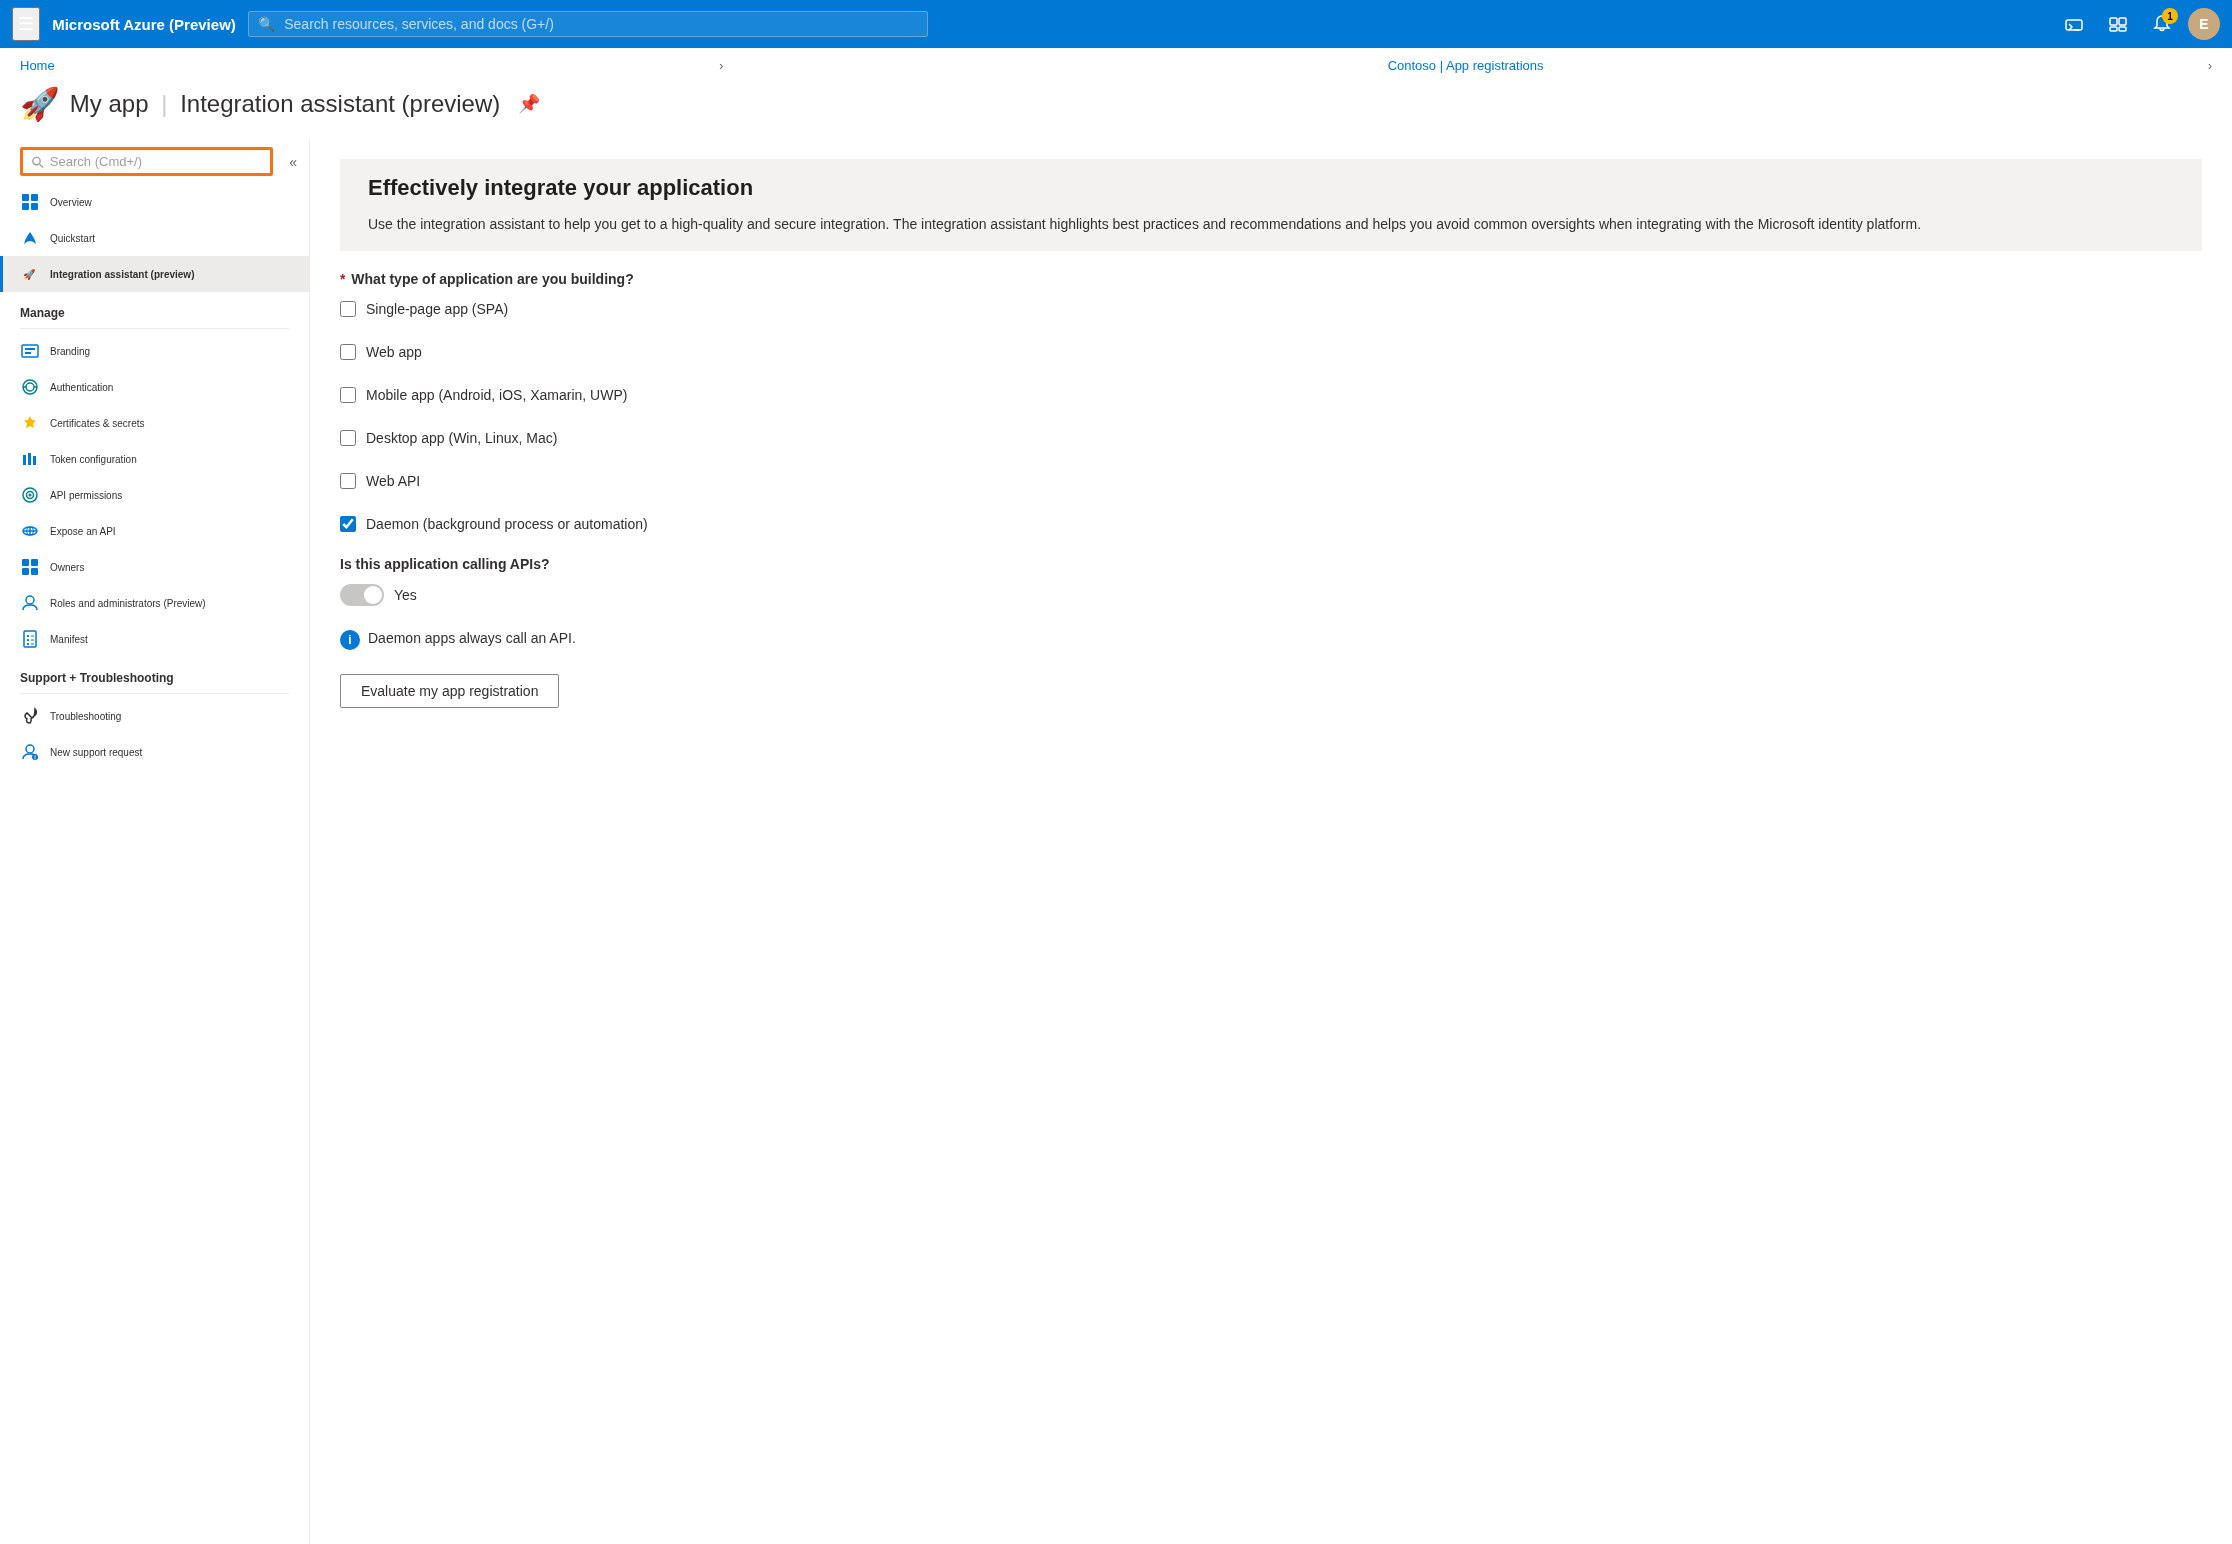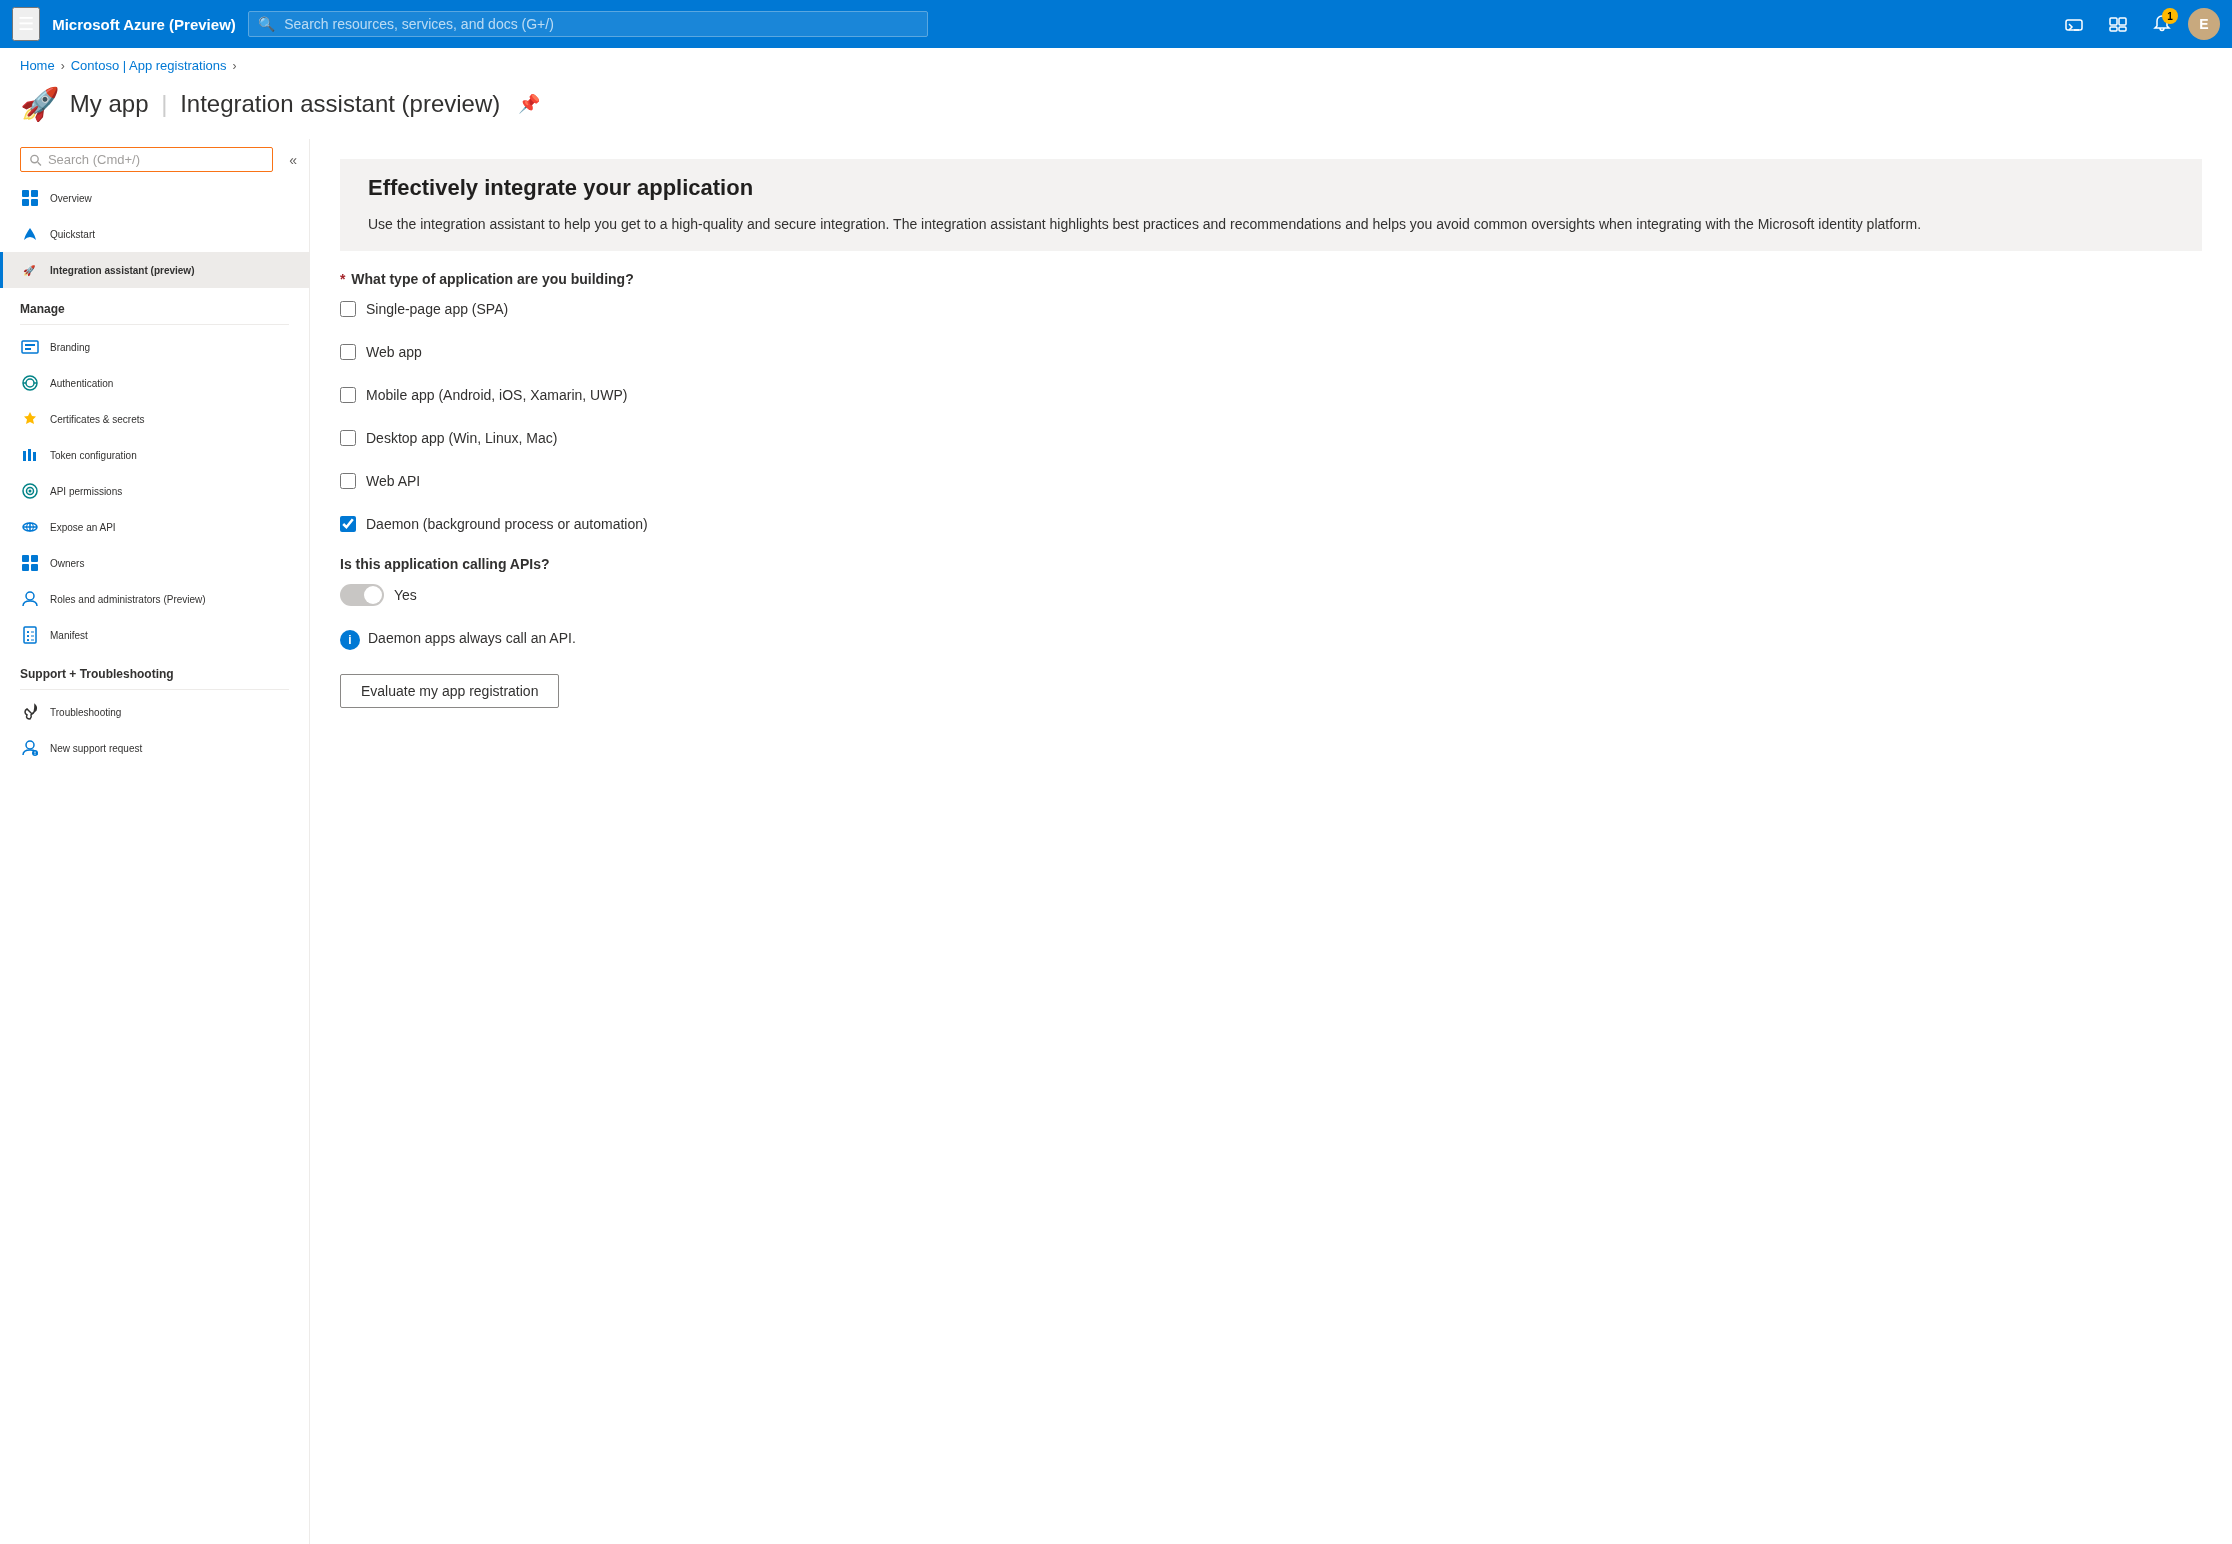--- a/index.html
+++ b/index.html
@@ -72,20 +72,21 @@
       cursor: pointer; border: none;
     }
 
     
     .breadcrumb {
       display: flex;
       align-items: center;
       gap: 6px;
       padding: 10px 20px 4px 20px;
       font-size: 13px;
+      justify-content: space-between;
     }
     .breadcrumb a { color: #0078d4; text-decoration: none; }
     .breadcrumb-sep { color: #605e5c; font-size: 12px; }
 
     
     .page-header {
       display: flex;
       align-items: center;
       padding: 8px 20px 16px 20px;
       gap: 10px;
@@ -106,21 +107,21 @@
       width: 310px;
       min-width: 310px;
       border-right: 1px solid #edebe9;
       overflow-y: auto;
       padding-bottom: 20px;
     }
     .sidebar-search {
       margin: 8px 12px;
       display: flex;
       align-items: center;
-      border: 1px solid #f97316;
+      border: 3px solid #f97316;
       border-radius: 2px;
       padding: 4px 8px;
       gap: 6px;
     }
     .sidebar-search input {
       border: none; outline: none;
       font-size: 13px; width: 100%;
       color: #323130;
     }
     .sidebar-search input::placeholder { color: #a19f9d; }

